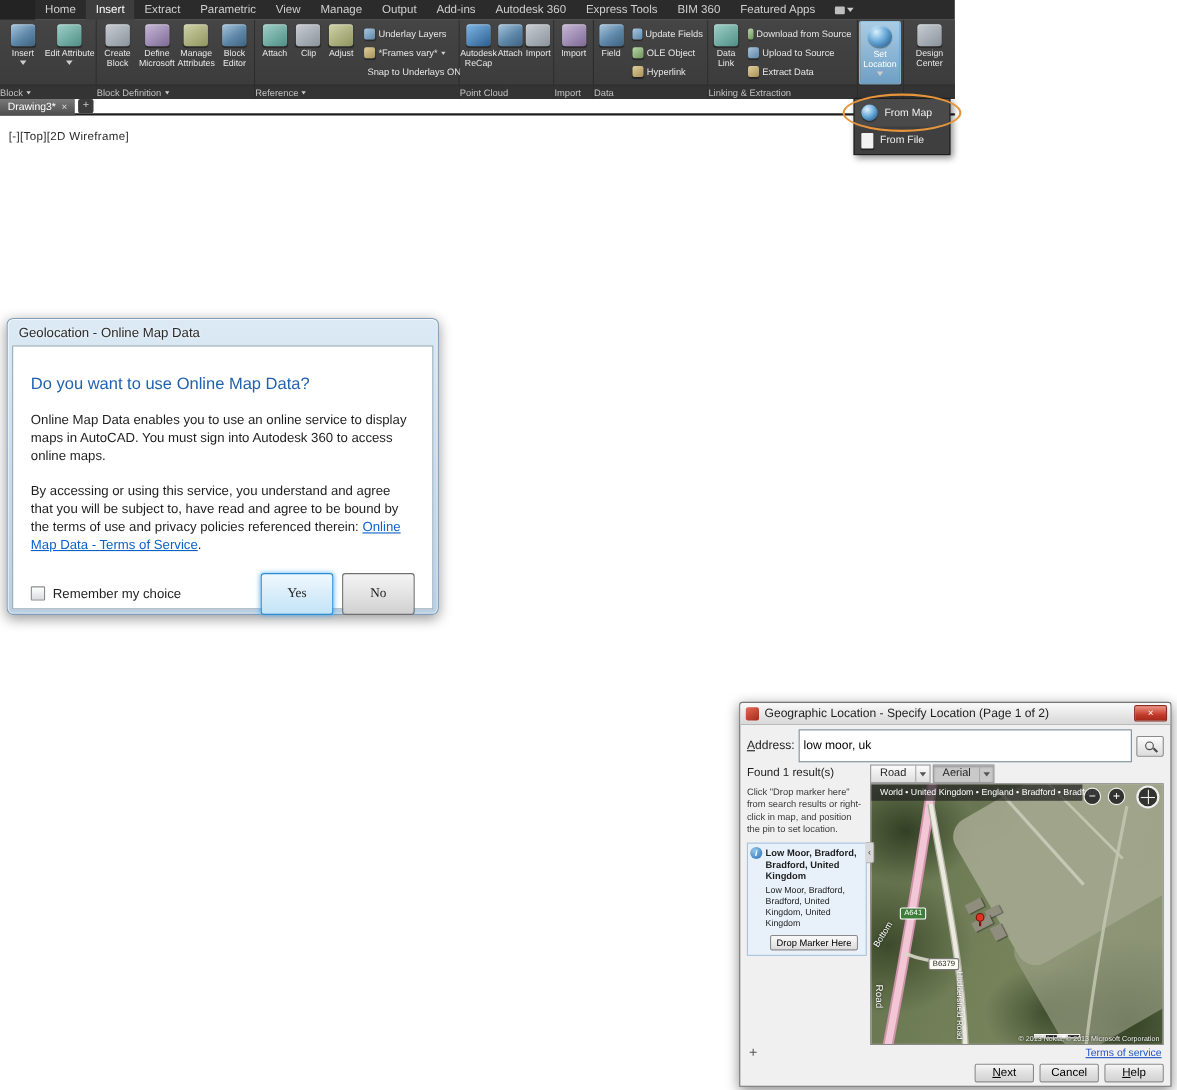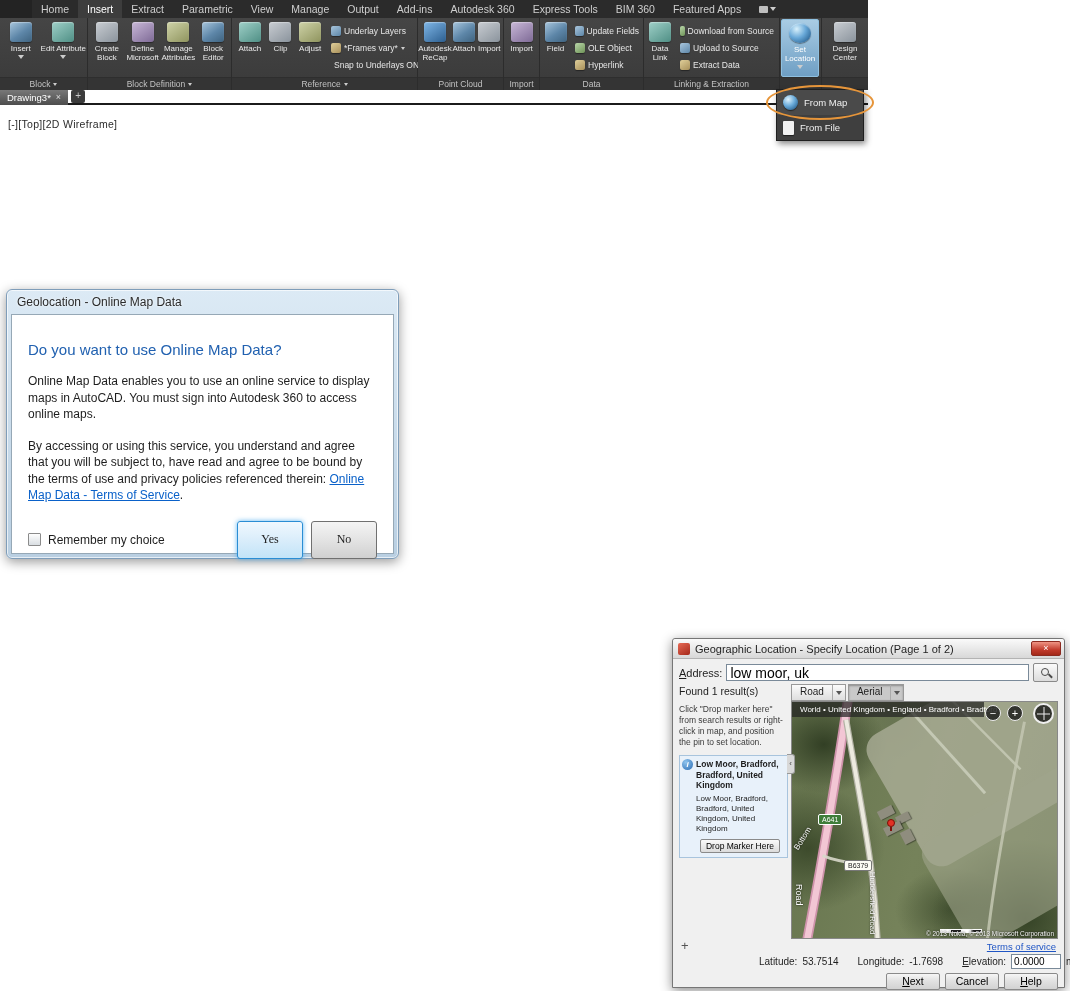--- a/index.html
+++ b/index.html
@@ -10,21 +10,21 @@
   .ribbon{position:absolute;left:0;top:0;width:868px}
   .rb-tabs{display:flex;align-items:stretch;height:18px;background:#2b2b2b}
   .rb-app{width:32px;background:#232323}
   .rb-tab{padding:0 9px;font-size:10.5px;line-height:18px;color:#cfcfcf;white-space:nowrap;cursor:default}
   .rb-tab.active{background:#3d3d3d;color:#fff}
   .rb-opt{width:26px;margin-left:4px;display:flex;align-items:center;justify-content:center;gap:2px}
   .rb-opt .box{width:9px;height:7px;background:#bfbfbf;border-radius:1px}
   .rb-body{display:flex;height:72px;background:linear-gradient(#474747,#383838)}
   .panel{display:flex;flex-direction:column;border-right:1px solid #2c2c2c;background:linear-gradient(#454545,#3a3a3a)}
   .pc{flex:1;display:flex;align-items:stretch;padding:1px 1px 0}
-  .plabel{height:13px;background:#343434;color:#c2c2c2;font-size:8.5px;line-height:13px;text-align:center;display:flex;align-items:center;justify-content:center;gap:3px;border-top:1px solid #2e2e2e}
+  .plabel{height:13px;background:#343434;color:#c2c2c2;font-size:8.5px;line-height:13px;text-align:center;display:flex;align-items:center;gap:3px;border-top:1px solid #2e2e2e}
   .bigbtn{display:flex;flex-direction:column;align-items:center;padding-top:3px;gap:2px;cursor:pointer}
   .bigbtn .bl{font-size:8px;line-height:1.15;color:#e9e9e9;text-align:center;white-space:normal}
   .bicn{width:22px;height:20px;border-radius:3px;box-shadow:inset 0 1px 1px rgba(255,255,255,.35),0 1px 1px rgba(0,0,0,.4)}
   .ic-blue{background:linear-gradient(145deg,#a8c6dd,#5d86a8 55%,#3f637f)}
   .ic-teal{background:linear-gradient(145deg,#9fd0c8,#4f8f85)}
   .ic-steel{background:linear-gradient(145deg,#c9cdd2,#8a939c)}
   .ic-olive{background:linear-gradient(145deg,#cfd3a8,#8f945e)}
   .ic-purple{background:linear-gradient(145deg,#c9b8d8,#7e6a96)}
   .ic-recap{background:linear-gradient(145deg,#7fb7e8,#2c5e8f)}
   .ic-globe{background:radial-gradient(circle at 35% 30%,#d8f0fb,#68a8d8 45%,#2f6898 82%);border-radius:50%}
@@ -70,21 +70,21 @@
   
   .gl{position:absolute;left:672px;top:638px;width:393px;height:350px;background:#f0f0f0;border:1px solid #767676;border-radius:3px 3px 0 0;box-shadow:0 3px 12px rgba(0,0,0,.45);z-index:20;font-size:11px;color:#1e1e1e}
   .gl-title{position:relative;height:20px;background:linear-gradient(#fafafa,#d8d8d8);border-bottom:1px solid #b3b3b3;display:flex;align-items:center;padding-left:5px;gap:5px;border-radius:3px 3px 0 0}
   .gl-appicon{width:12px;height:12px;border-radius:2px;background:linear-gradient(145deg,#e66a55,#a5281a)}
   .gl-title-text{font-size:11px;color:#1e1e1e}
   .gl-close{position:absolute;right:3px;top:2px;width:30px;height:15px;background:linear-gradient(#ef9484,#c23b2c 60%,#a32919);border:1px solid #8c2a20;border-radius:2px;color:#fff;font-size:9px;line-height:13px;text-align:center;cursor:pointer}
   .gl-addr{display:flex;align-items:center;gap:4px;padding:4px 6px 2px}
   .gl-label{font-size:11px}
   .accel{display:inline-block}
   .accel::first-letter{text-decoration:underline}
-  .gl-input{flex:1;height:17px;border:1px solid #7a8a99;background:#fff;font-size:14px;padding:0 3px;font-family:"Liberation Sans",sans-serif}
+  .gl-input{flex:1;height:30px;border:1px solid #7a8a99;background:#fff;font-size:11px;padding:0 3px;font-family:"Liberation Sans",sans-serif}
   .gl-search{width:25px;height:19px;background:linear-gradient(#fbfbfb,#dcdcdc);border:1px solid #8a8a8a;border-radius:2px;position:relative;cursor:pointer}
   .mag{position:absolute;left:7px;top:4px;width:8px;height:8px;border:1.5px solid #4a4a4a;border-radius:50%}
   .mag::after{content:"";position:absolute;left:6px;top:6px;width:5px;height:1.5px;background:#4a4a4a;transform:rotate(45deg)}
   .gl-main{position:relative;display:flex;margin:0 6px;height:255px}
   .gl-side{width:112px;padding-right:3px}
   .gl-found{height:16px;font-size:10.5px;line-height:14px}
   .gl-instr{font-size:8.5px;color:#3a3a3a;line-height:1.3;margin-top:4px}
   .gl-card{position:relative;margin-top:7px;background:#e8f1fa;border:1px solid #a8c4dd;padding:3px 3px 4px 16px}
   .gl-info{position:absolute;left:2px;top:3px;width:11px;height:11px;border-radius:50%;background:radial-gradient(circle at 35% 30%,#8ec4ee,#2a6cb4);color:#fff;font-size:8px;font-style:italic;font-weight:bold;text-align:center;line-height:11px}
   .gl-card-title{font-size:8.5px;font-weight:bold;line-height:1.25}
@@ -466,29 +466,20 @@
         </div>
       </div>
     </div>
 
     <div class="gl-under">
       <span class="gl-plus">+</span>
       <span class="sp"></span>
       <a class="gl-terms">Terms of service</a>
     </div>
 
-    <div class="gl-coords">
-      <span>Latitude:</span>
-      <span class="val">53.7514</span>
-      <span>Longitude:</span>
-      <span class="val">-1.7698</span>
-      <span class="accel">Elevation:</span>
-      <input class="gl-elev" value="0.0000" style="">
-      <span>meters</span>
-    </div>
 
     <div class="gl-btns">
       <button class="gbtn"><span class="accel">Next</span></button>
       <button class="gbtn"><span>Cancel</span></button>
       <button class="gbtn"><span class="accel">Help</span></button>
     </div>
   </div>
 
 </div>
 

